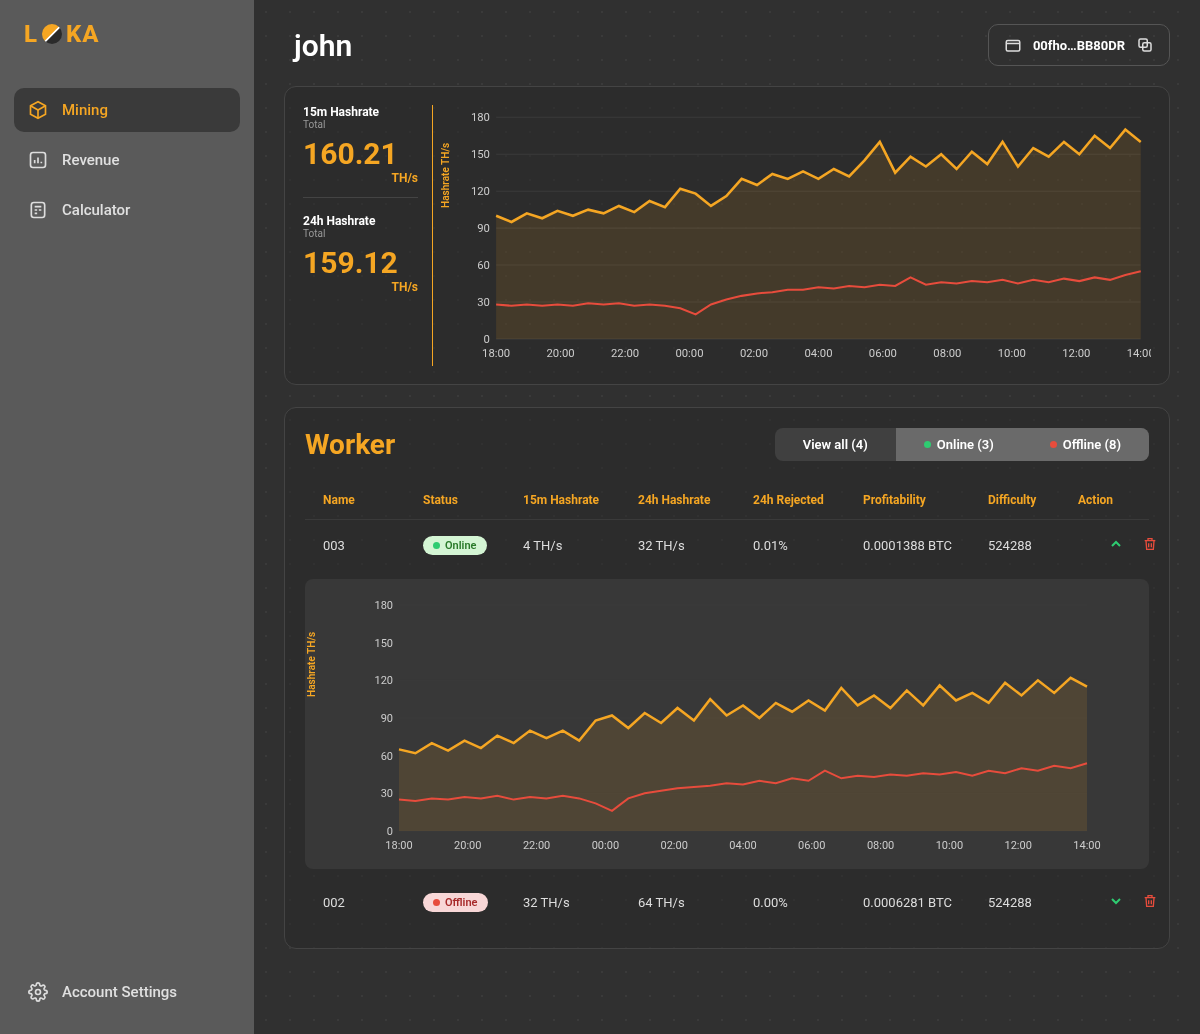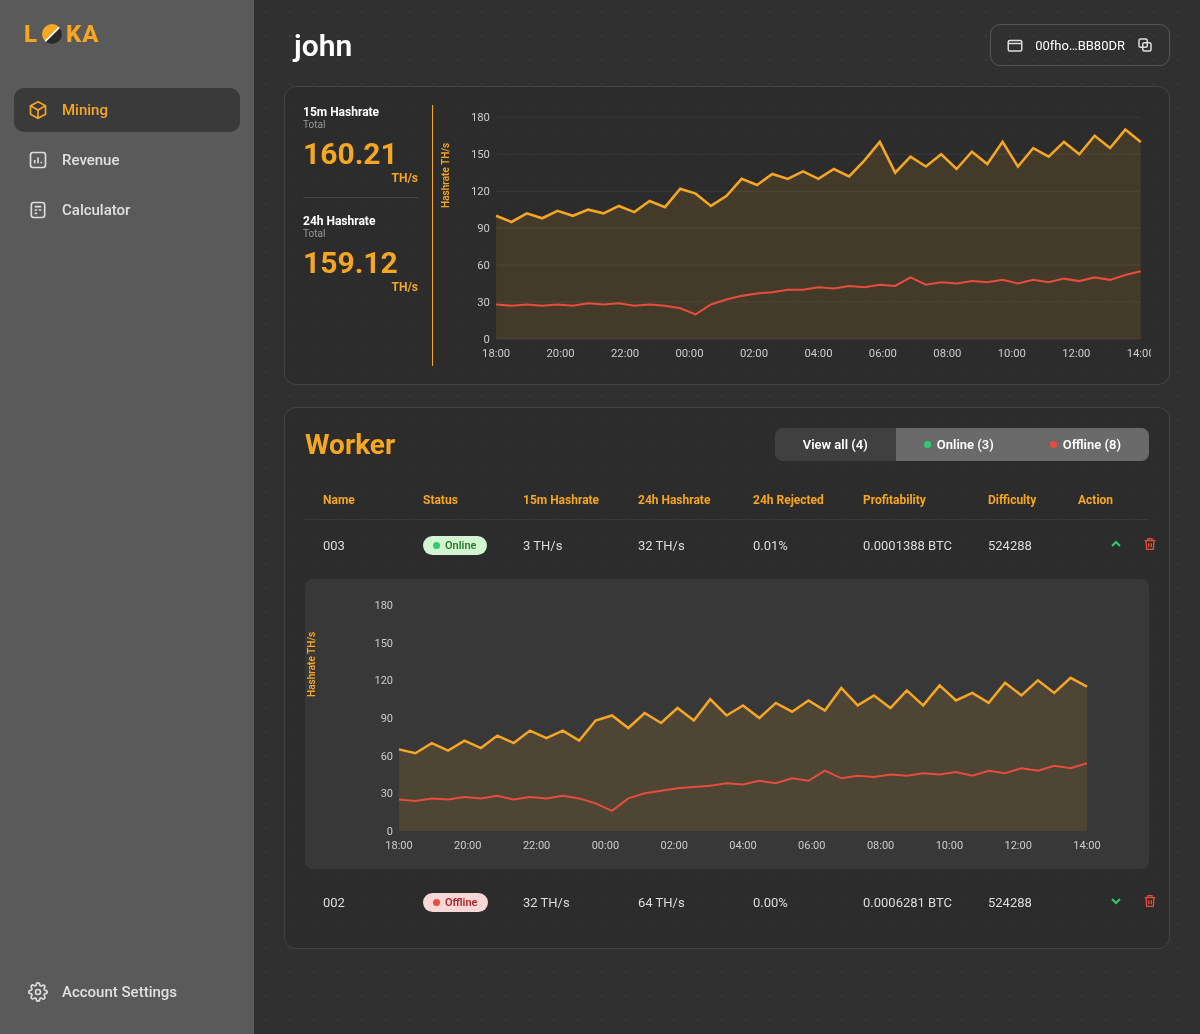--- a/index.html
+++ b/index.html
@@ -71,21 +71,21 @@
 }
 .page-title { font-size: 30px; font-weight: 600; }
 .wallet-box {
   display: flex;
   align-items: center;
   gap: 10px;
   border: 1px solid #555;
   border-radius: 10px;
   padding: 10px 14px;
   font-size: 13px;
-  font-weight: 400;
+  font-weight: 700;
 }
 .hash-panel {
   display: flex;
   gap: 20px;
   border: 1px solid #444;
   border-radius: 12px;
   padding: 18px;
   background: rgba(40,40,40,0.5);
   margin-bottom: 22px;
 }
@@ -341,21 +341,21 @@
     </div>
 
     <div class="table-row">
       <div>003</div>
       <div>
         <span class="status-pill online">
           <span class="dot green"></span>
           <span>Online</span>
         </span>
       </div>
-      <div>3 TH/s</div>
+      <div>4 TH/s</div>
       <div>32 TH/s</div>
       <div>0.01%</div>
       <div>0.0001388 BTC</div>
       <div>524288</div>
       <div class="action-cell">
         <span class="chevron-btn">
           <svg width="16" height="16" viewBox="0 0 24 24" fill="none" stroke="#2ecc71" stroke-width="3">
               <path d="M6 15l6-6 6 6"></path>
             </svg>
         </span>

